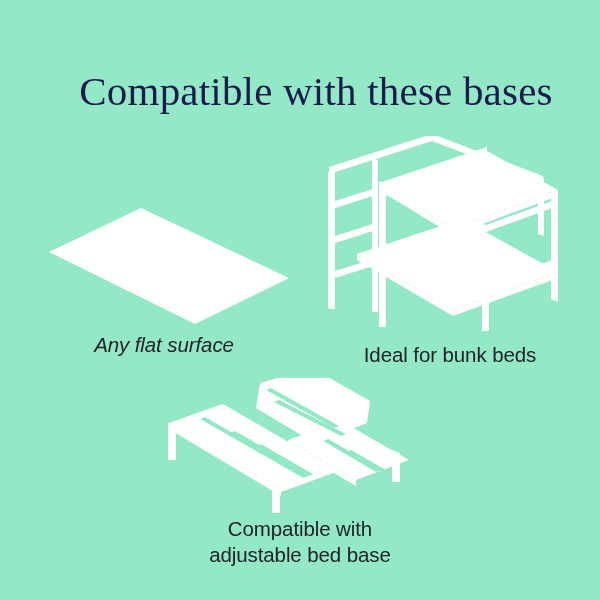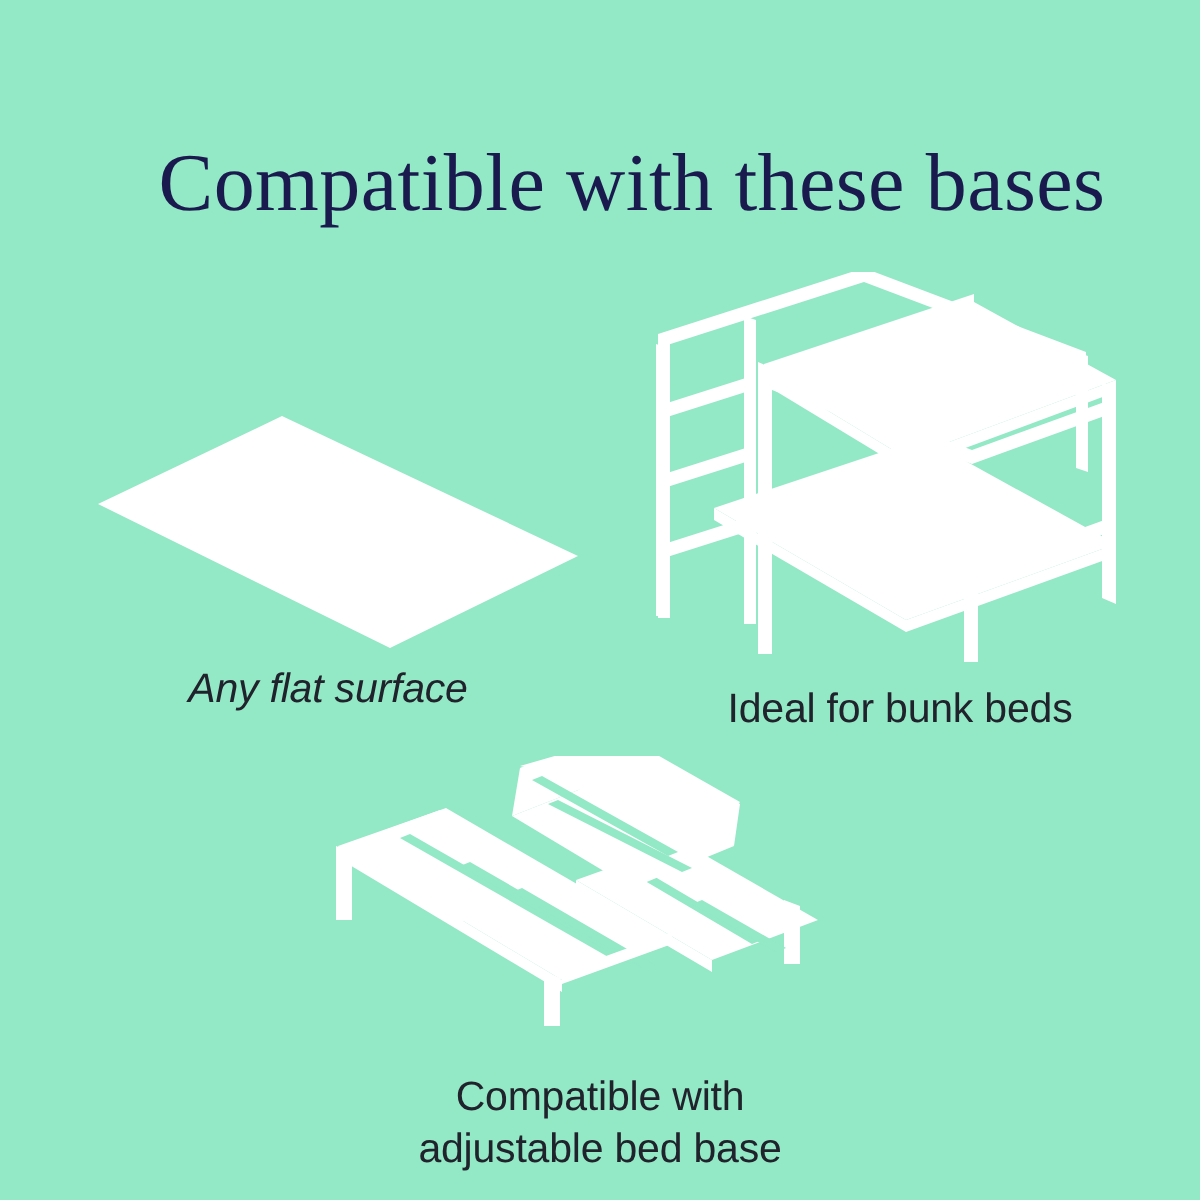--- a/index.html
+++ b/index.html
@@ -78,21 +78,21 @@
   }
   
   #panel-adjustable {
     left: 160px;
     top: 378px;
     width: 290px;
     height: 135px;
   }
   #caption-adjustable {
     left: 150px;
-    top: 536px;
+    top: 516px;
     width: 300px;
     text-align: center;
   }
 </style>
 </head>
 <body>
 
 <div id="page">
 
   <div id="headline">Compatible with these bases</div>

